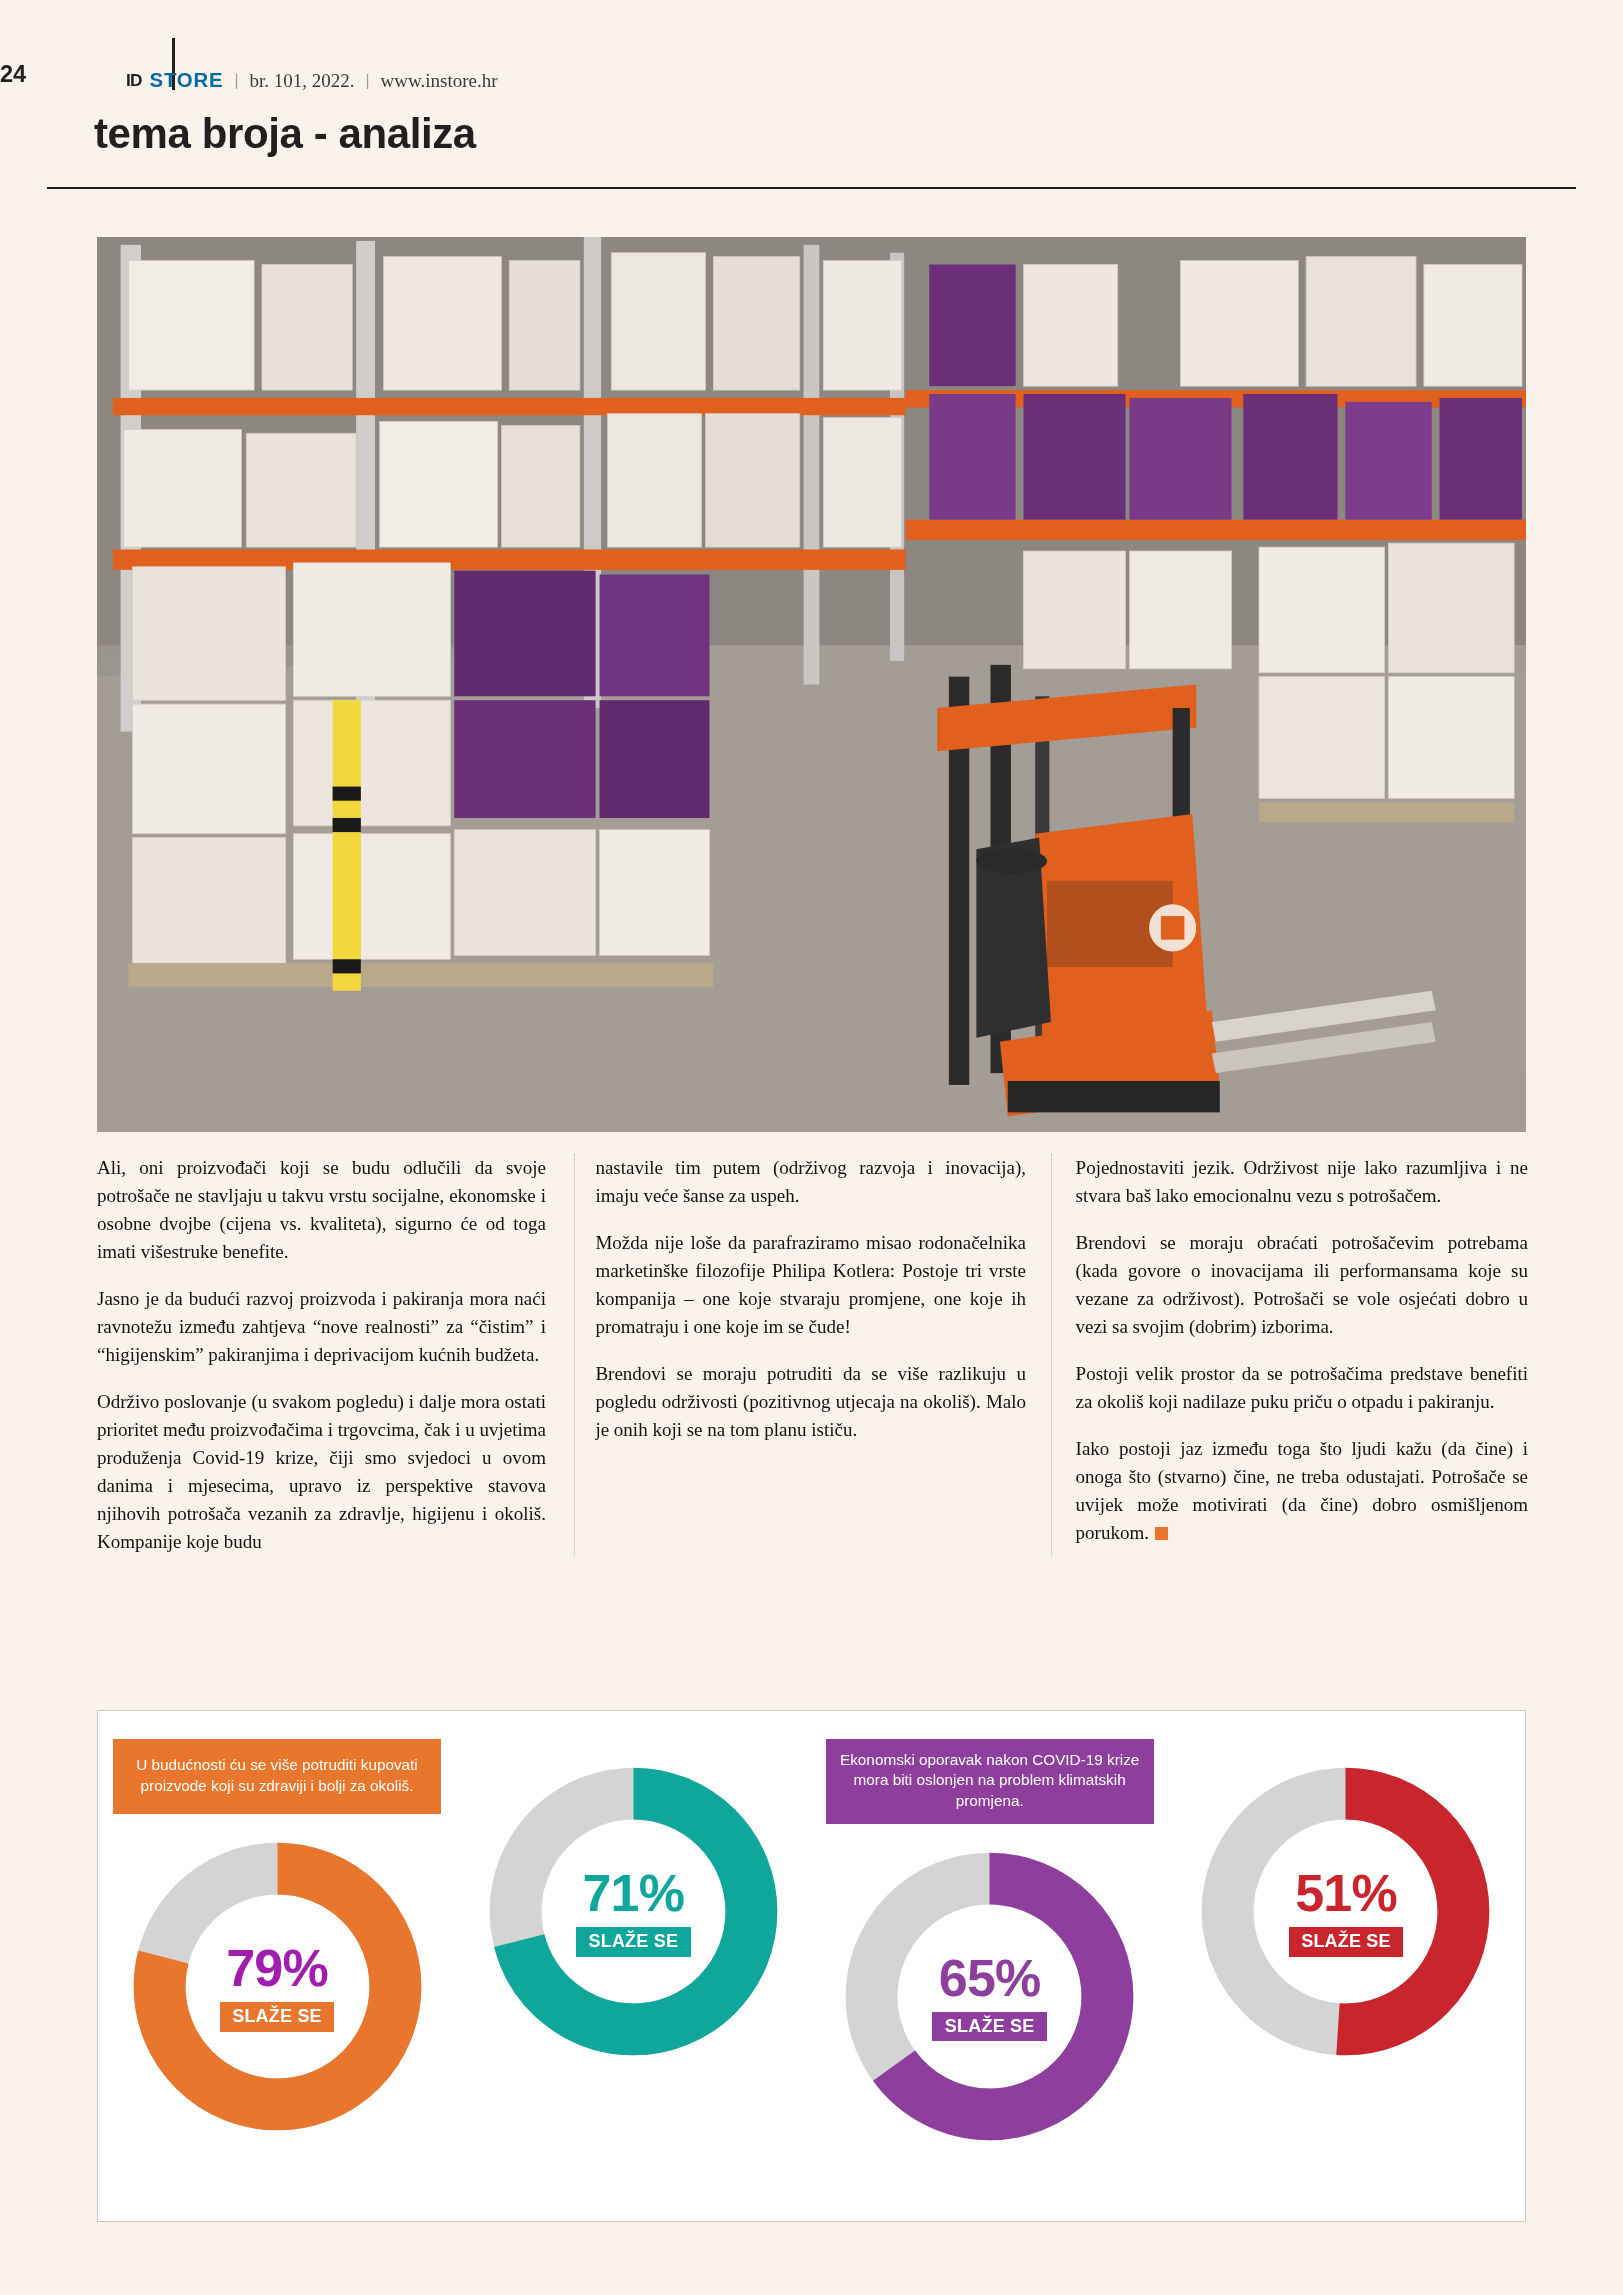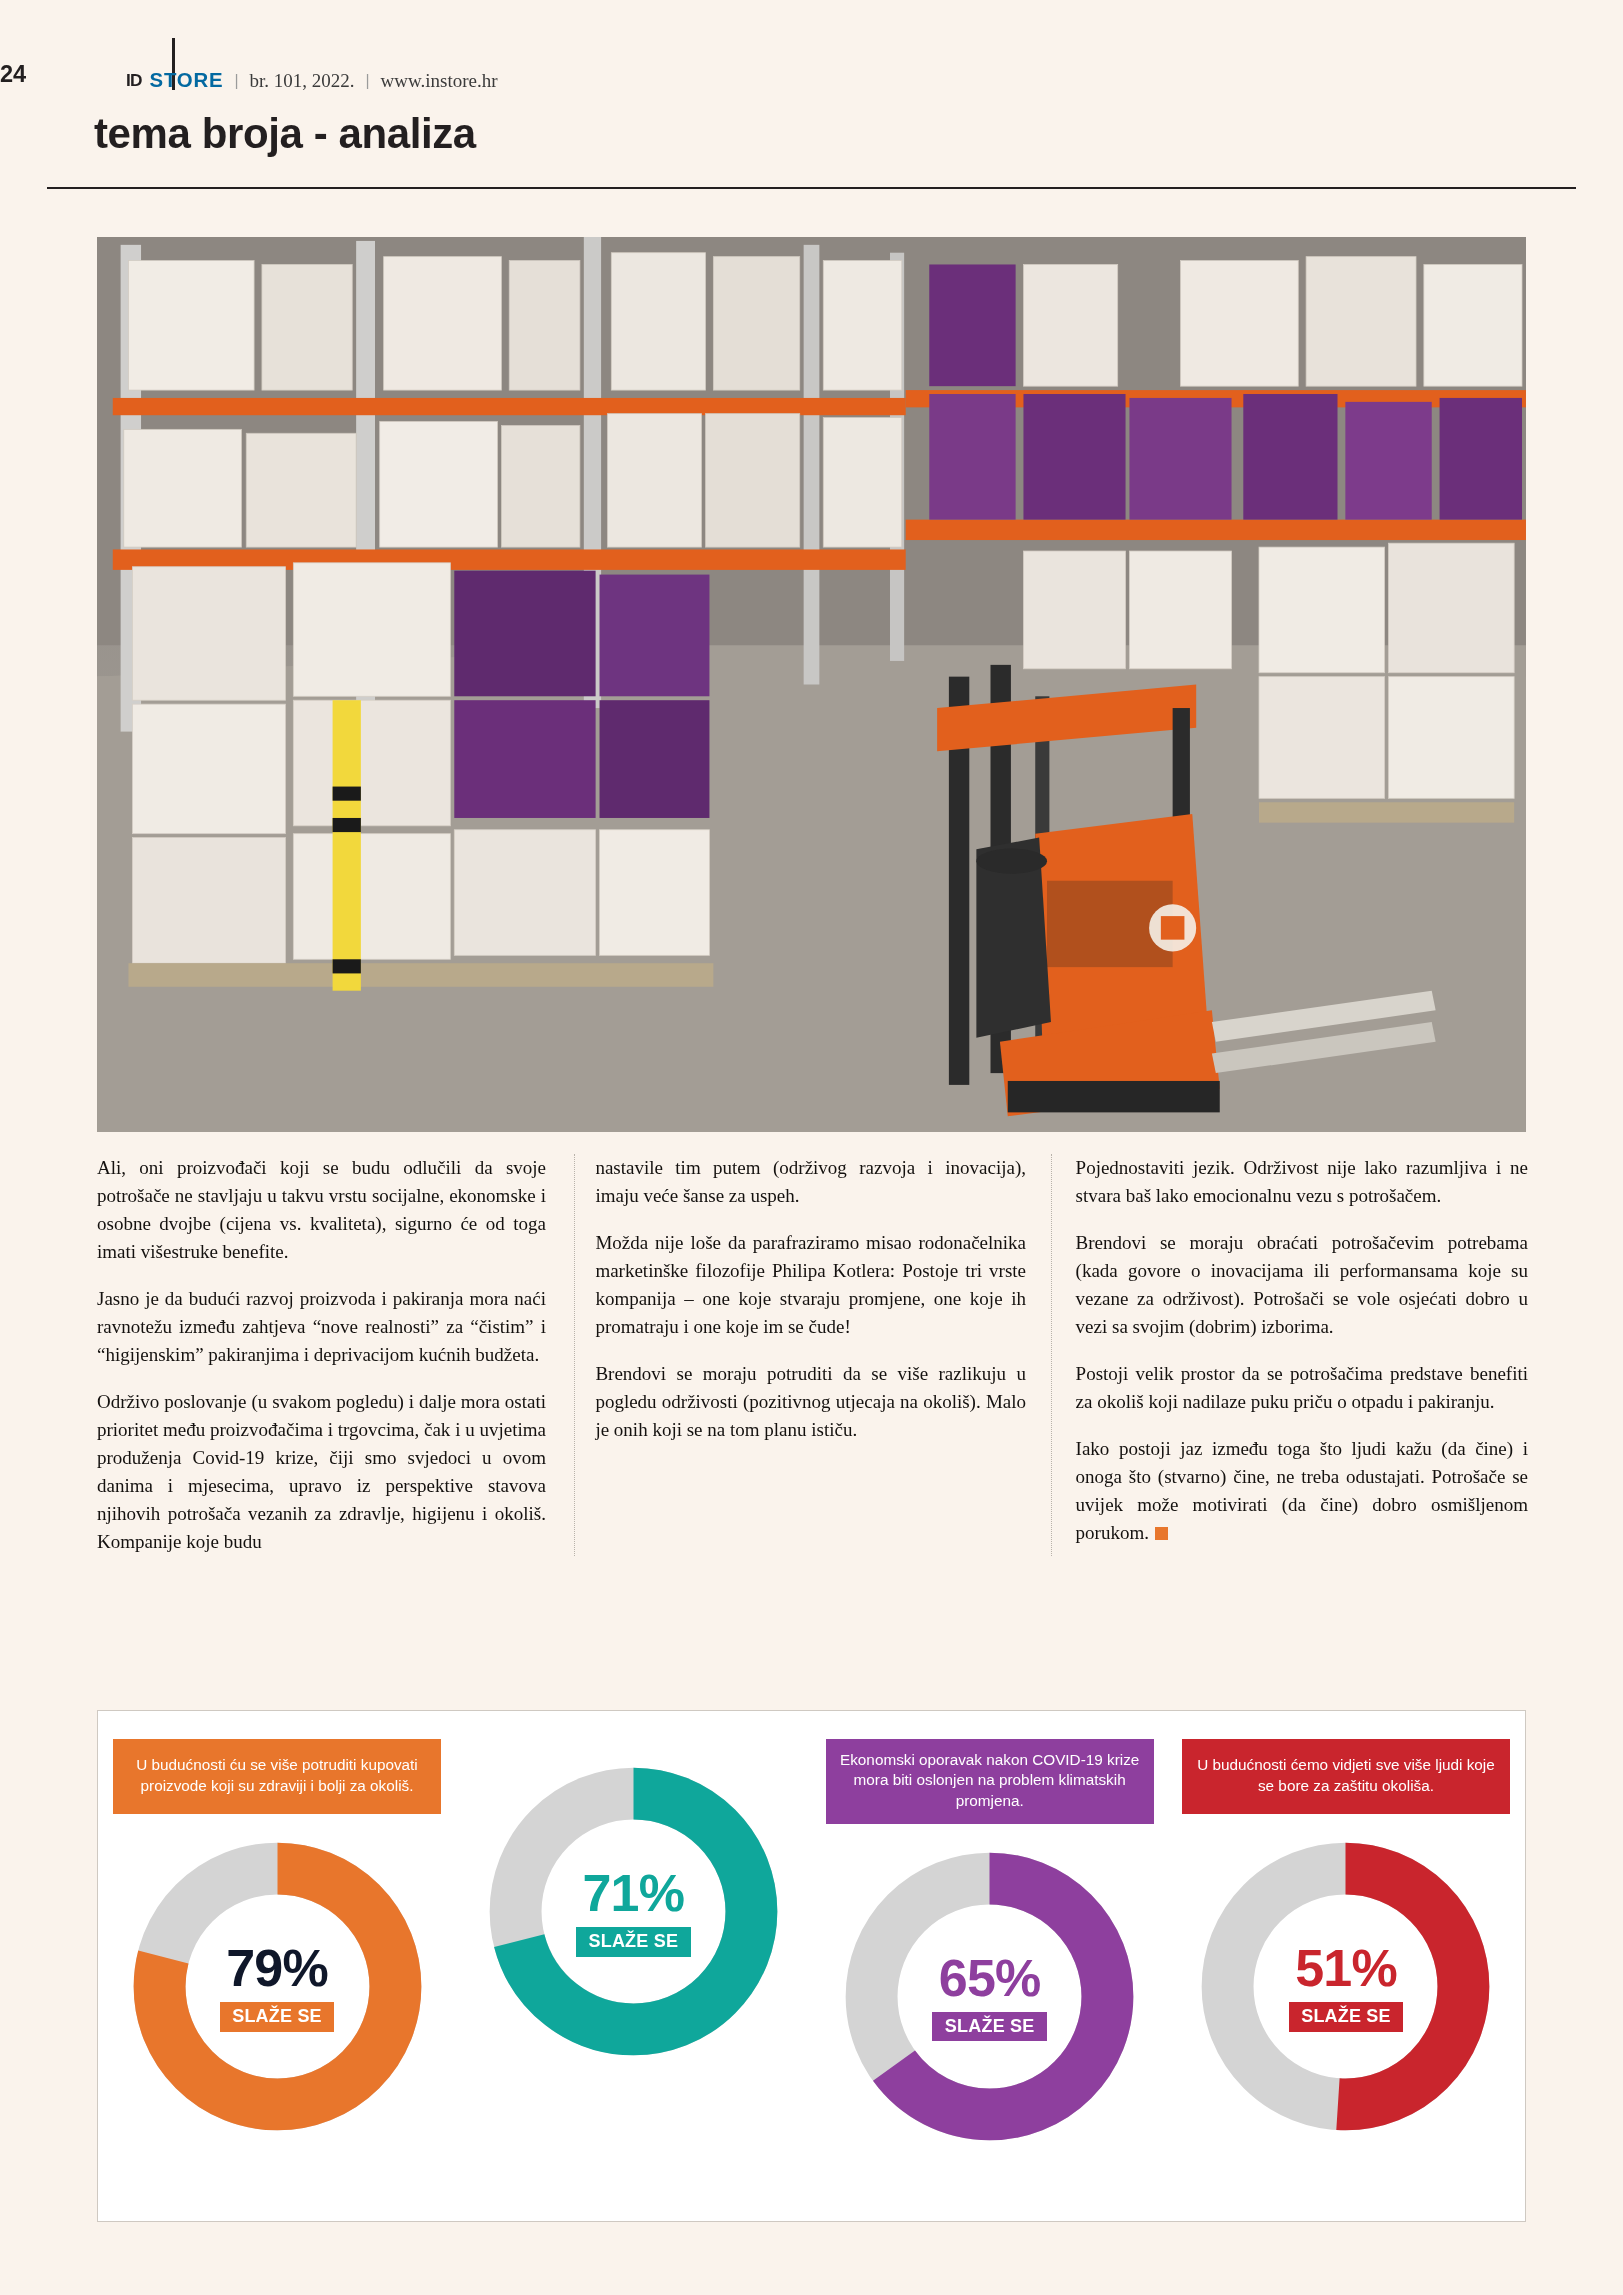--- a/index.html
+++ b/index.html
@@ -392,21 +392,21 @@
     <div class="cards">
 
       <div class="card">
         <div class="card-caption" style="background:#e8762c">U budućnosti ću se više potruditi kupovati proizvode koji su zdraviji i bolji za okoliš.</div>
         <div class="donut-wrap">
           <svg width="305" height="305" viewBox="0 0 388 388">
             <circle cx="194" cy="194" r="150" fill="none" stroke="#d4d4d4" stroke-width="66"></circle>
             <circle cx="194" cy="194" r="150" fill="none" stroke="#e8762c" stroke-width="66" stroke-dasharray="744.6 942.5" transform="rotate(-90 194 194)"></circle>
           </svg>
           <div class="donut-center">
-            <div class="pct" style="color:#0f172a">79%</div>
+            <div class="pct" style="color:#a21caf">79%</div>
             <div class="agree" style="background:#e8762c">SLAŽE SE</div>
           </div>
         </div>
       </div>
 
       <div class="card">
         <div class="donut-wrap">
           <svg width="305" height="305" viewBox="0 0 388 388">
             <circle cx="194" cy="194" r="150" fill="none" stroke="#d4d4d4" stroke-width="66"></circle>
             <circle cx="194" cy="194" r="150" fill="none" stroke="#0fa79b" stroke-width="66" stroke-dasharray="669.2 942.5" transform="rotate(-90 194 194)"></circle>
@@ -426,21 +426,20 @@
             <circle cx="194" cy="194" r="150" fill="none" stroke="#8e3f9e" stroke-width="66" stroke-dasharray="612.6 942.5" transform="rotate(-90 194 194)"></circle>
           </svg>
           <div class="donut-center">
             <div class="pct" style="color:#8e3f9e">65%</div>
             <div class="agree" style="background:#8e3f9e">SLAŽE SE</div>
           </div>
         </div>
       </div>
 
       <div class="card">
-        <div class="card-caption" style="background:#c9252d">U budućnosti ćemo vidjeti sve više ljudi koje se bore za zaštitu okoliša.</div>
         <div class="donut-wrap">
           <svg width="305" height="305" viewBox="0 0 388 388">
             <circle cx="194" cy="194" r="150" fill="none" stroke="#d4d4d4" stroke-width="66"></circle>
             <circle cx="194" cy="194" r="150" fill="none" stroke="#c9252d" stroke-width="66" stroke-dasharray="480.7 942.5" transform="rotate(-90 194 194)"></circle>
           </svg>
           <div class="donut-center">
             <div class="pct" style="color:#c9252d">51%</div>
             <div class="agree" style="background:#c9252d">SLAŽE SE</div>
           </div>
         </div>

